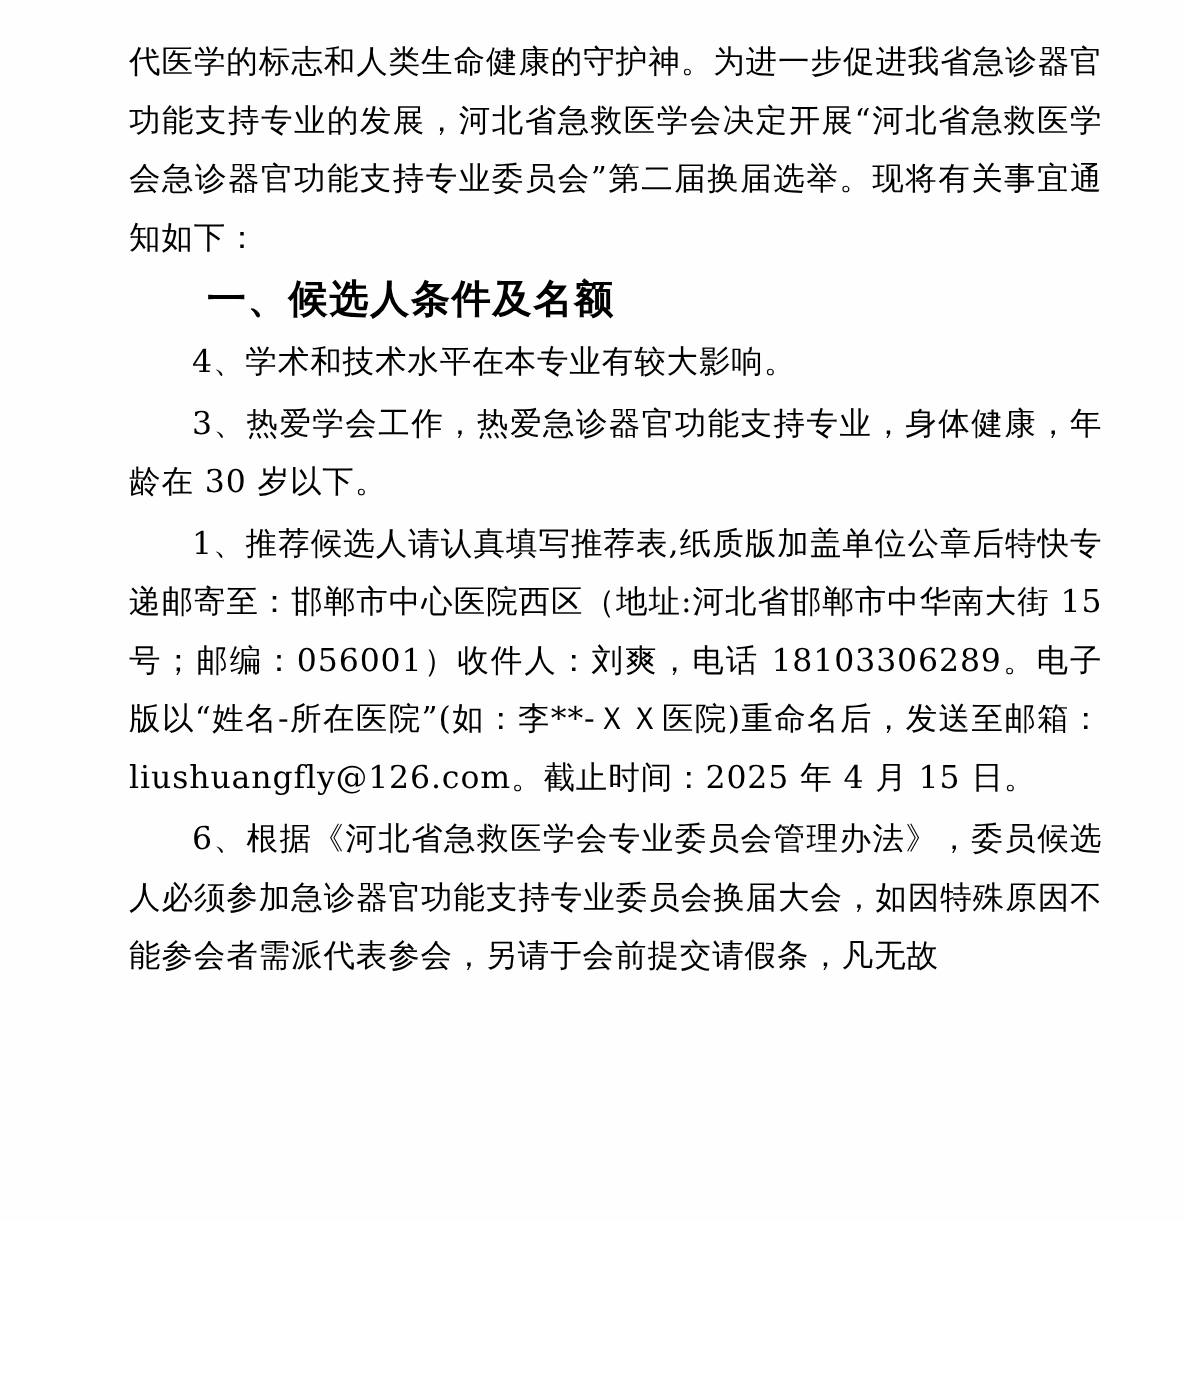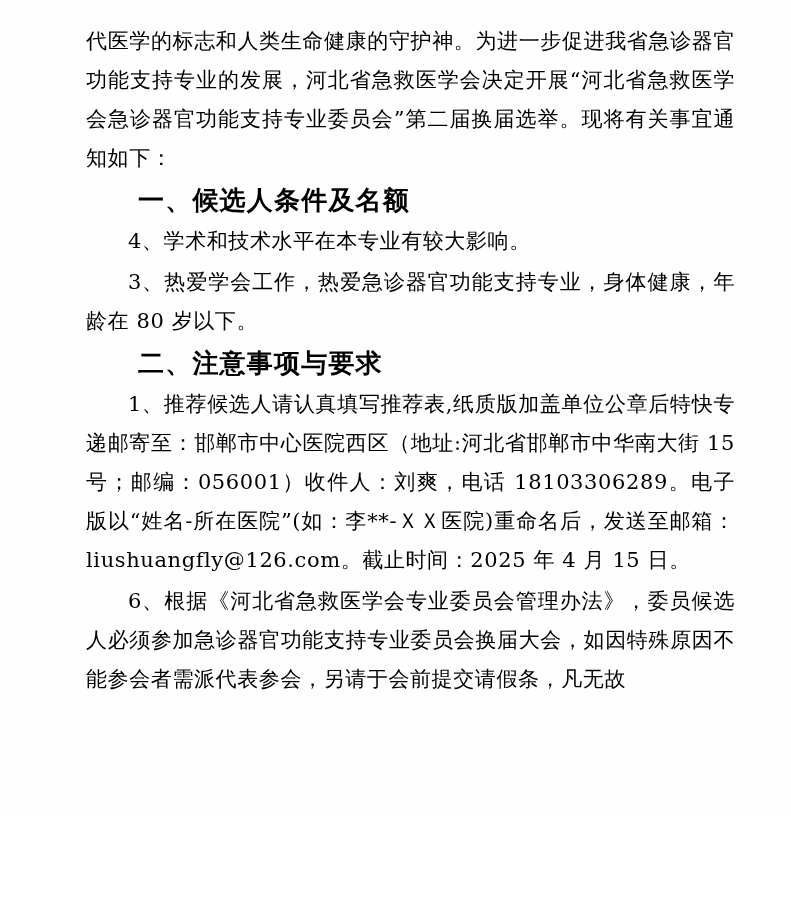--- a/index.html
+++ b/index.html
@@ -51,22 +51,21 @@
 
 <div class="page">
 
   <p class="para first">代医学的标志和人类生命健康的守护神。为进一步促进我省急诊器官功能支持专业的发展，河北省急救医学会决定开展“河北省急救医学会急诊器官功能支持专业委员会”第二届换届选举。现将有关事宜通知如下：</p>
 
   <p class="heading">一、候选人条件及名额</p>
 
 
   <p class="para indent">4、学术和技术水平在本专业有较大影响。</p>
 
-  <p class="para indent">3、热爱学会工作，热爱急诊器官功能支持专业，身体健康，年龄在 80 岁以下。</p>
+  <p class="para indent">3、热爱学会工作，热爱急诊器官功能支持专业，身体健康，年龄在 30 岁以下。</p>
 
 
-  <p class="heading">二、注意事项与要求</p>
 
   <p class="para indent">1、推荐候选人请认真填写推荐表,纸质版加盖单位公章后特快专递邮寄至：邯郸市中心医院西区（地址:河北省邯郸市中华南大街 15 号；邮编：056001）收件人：刘爽，电话 18103306289。电子版以“姓名-所在医院”(如：李**-ＸＸ医院)重命名后，发送至邮箱：liushuangfly@126.com。截止时间：2025 年 4 月 15 日。</p>
 
   <p class="para indent">6、根据《河北省急救医学会专业委员会管理办法》，委员候选人必须参加急诊器官功能支持专业委员会换届大会，如因特殊原因不能参会者需派代表参会，另请于会前提交请假条，凡无故</p>
 
 </div>
 
 </body></html>

